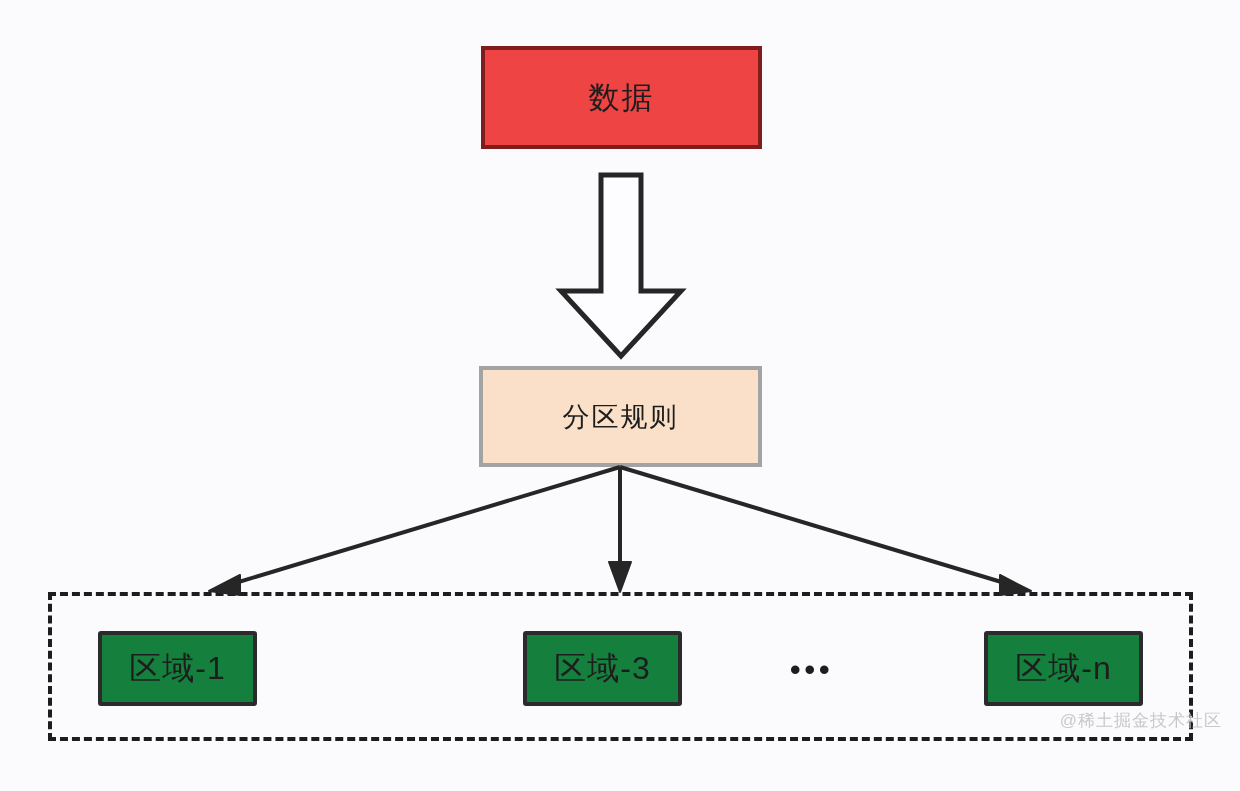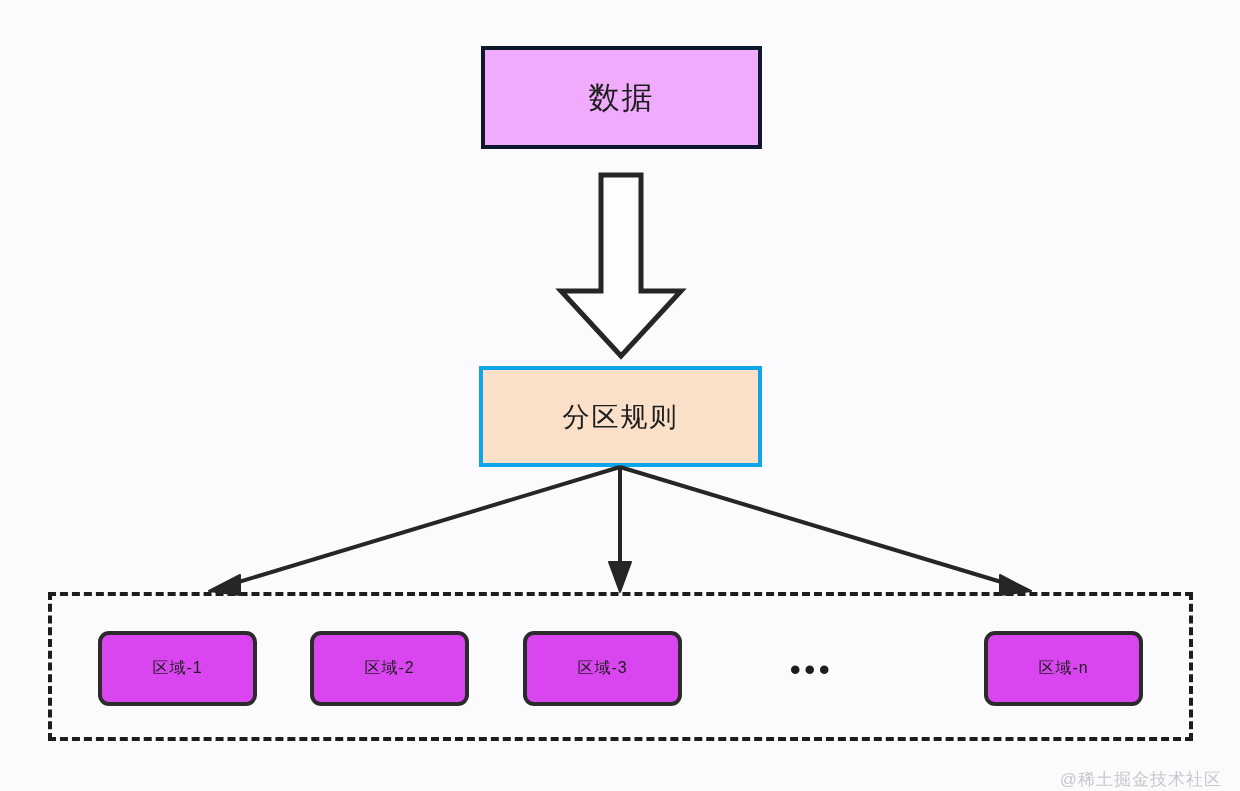--- a/index.html
+++ b/index.html
@@ -27,33 +27,33 @@
     justify-content: center;
     color: #1d1d1d;
   }
 
   
   #data-box {
     left: 481px;
     top: 46px;
     width: 281px;
     height: 103px;
-    border: 4px solid #0f172a;
-    background: #f0abfc;
+    border: 4px solid #7f1d1d;
+    background: #ef4444;
     font-size: 31px;
     letter-spacing: 2px;
   }
 
   
   #rule-box {
     left: 479px;
     top: 366px;
     width: 283px;
     height: 101px;
-    border: 4px solid #0ea5e9;
+    border: 4px solid #a3a3a3;
     background: #fae0c8;
     font-size: 27px;
     letter-spacing: 2px;
   }
 
   
   #region-container {
     position: absolute;
     left: 48px;
     top: 592px;
@@ -65,26 +65,26 @@
   }
 
   
   .region-box {
     position: absolute;
     box-sizing: border-box;
     top: 631px;
     width: 159px;
     height: 75px;
     border: 4px solid #2b2b2b;
-    border-radius: 11px;
-    background: #d946ef;
+    border-radius: 3px;
+    background: #15803d;
     display: flex;
     align-items: center;
     justify-content: center;
-    font-size: 16px;
+    font-size: 32px;
     color: #1d1d1d;
     letter-spacing: 1px;
   }
   #region-1 { left: 98px; }
   #region-2 { left: 310px; }
   #region-3 { left: 523px; }
   #region-n { left: 960px; margin-left: 24px; }
 
   
   #region-ellipsis {
@@ -110,21 +110,21 @@
     top: 0;
     width: 1240px;
     height: 791px;
     pointer-events: none;
   }
 
   
   #watermark {
     position: absolute;
     right: 18px;
-    top: 768px;
+    top: 709px;
     font-size: 17px;
     color: #c9c7cc;
     letter-spacing: 1px;
     white-space: nowrap;
   }
 </style>
 </head>
 <body>
 
 <div id="canvas">
@@ -136,23 +136,20 @@
   <div class="box" id="rule-box">
     <span>分区规则</span>
   </div>
 
   <div id="region-container"></div>
 
   <div class="region-box" id="region-1">
     <span>区域-1</span>
   </div>
 
-  <div class="region-box" id="region-2">
-    <span>区域-2</span>
-  </div>
 
   <div class="region-box" id="region-3">
     <span>区域-3</span>
   </div>
 
   <div id="region-ellipsis">•••</div>
 
   <div class="region-box" id="region-n">
     <span>区域-n</span>
   </div>

